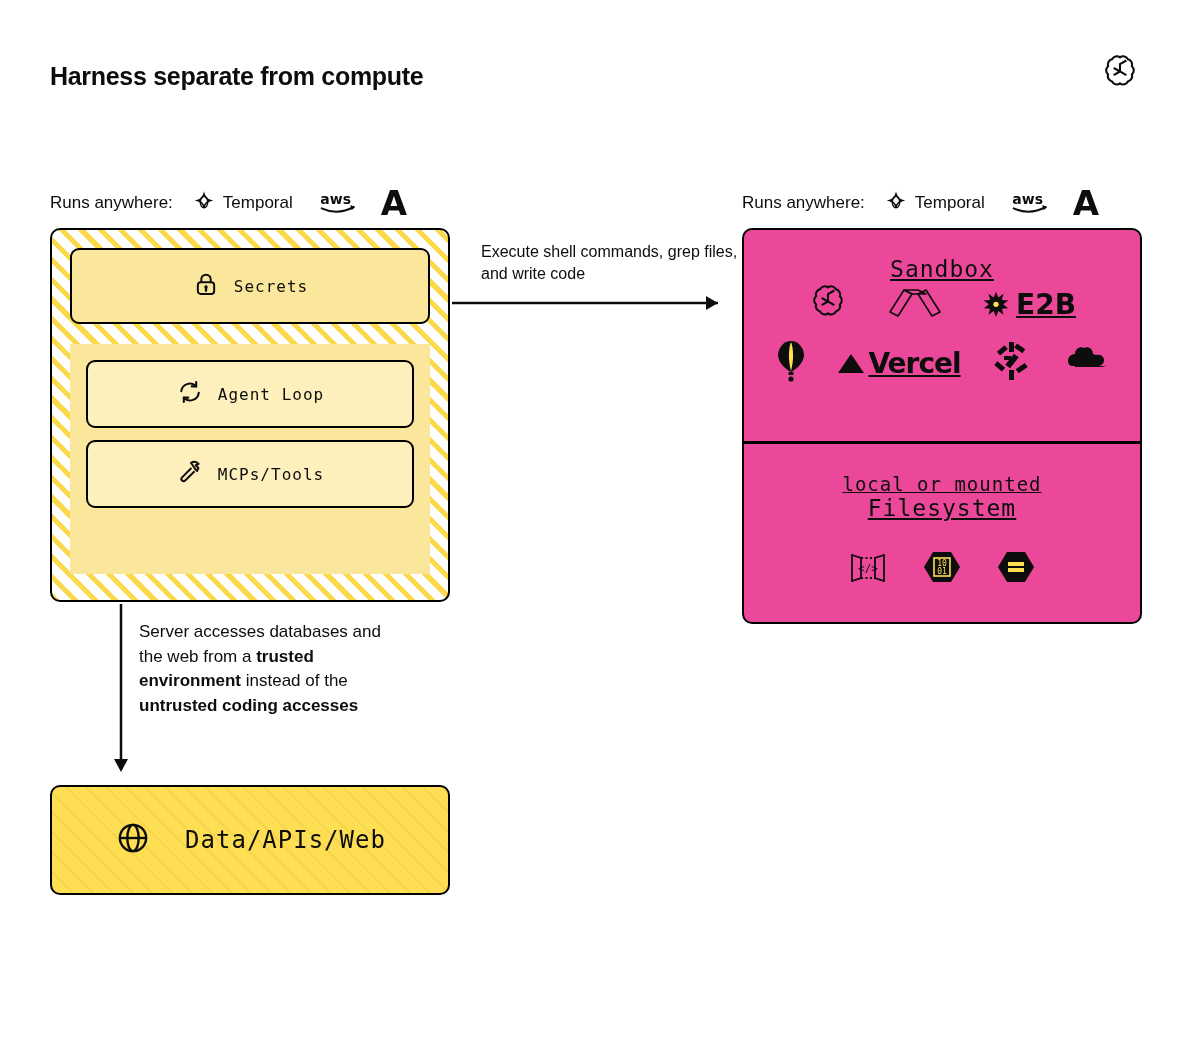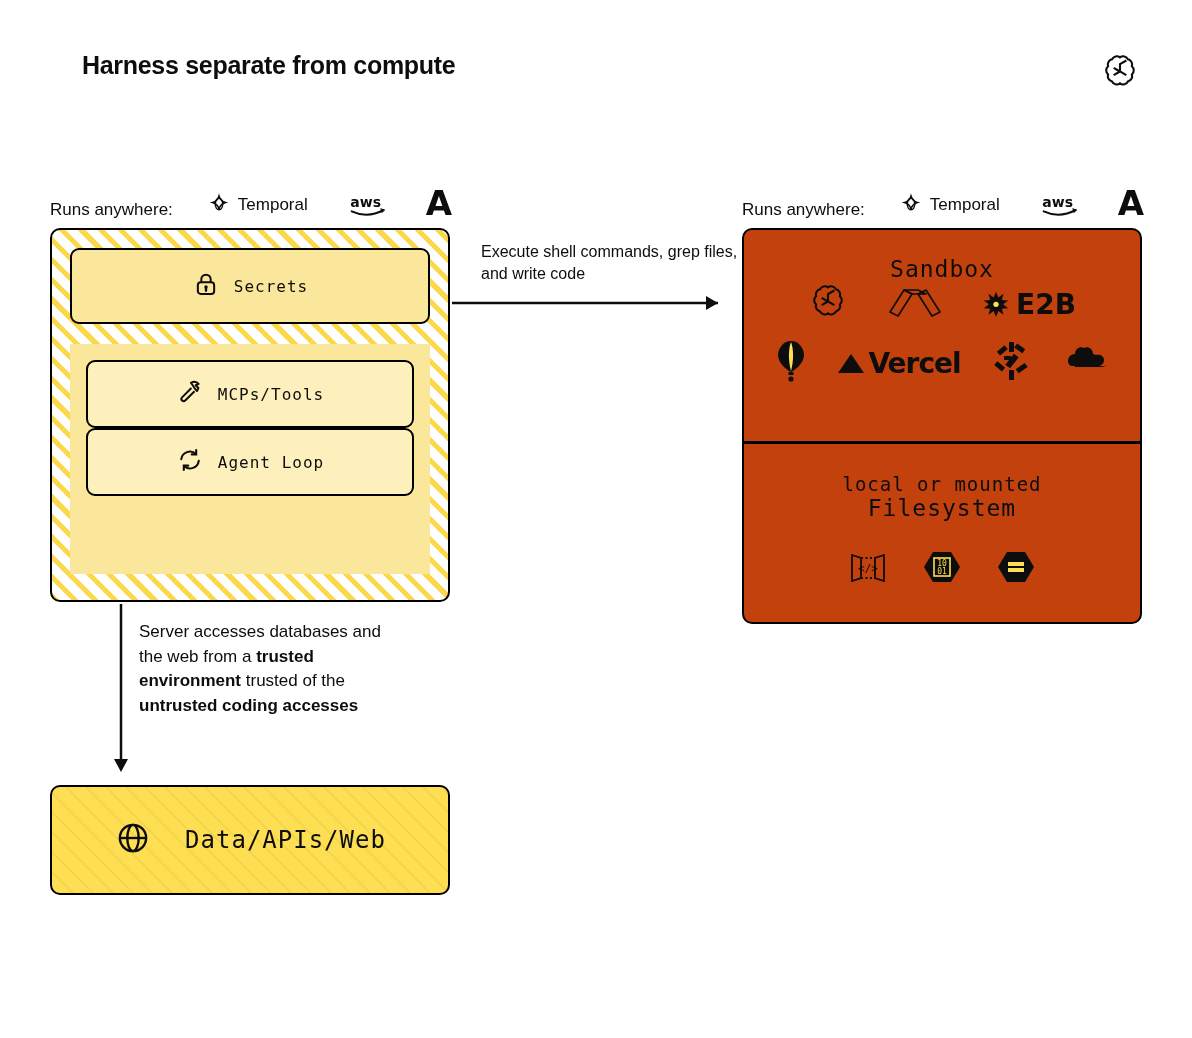--- a/index.html
+++ b/index.html
@@ -10,29 +10,29 @@
     background:#ffffff;
     font-family:"Liberation Sans", sans-serif;
     color:#0d0d0d;
     position:relative;
     overflow:hidden;
   }
   .mono { font-family:"DejaVu Sans Mono", monospace; }
 
   
   #page-title {
-    position:absolute; left:50px; top:51px;
-    font-size:25px; font-weight:bold; letter-spacing:-0.3px;margin-left:32px;
+    position:absolute; left:50px; top:62px;
+    font-size:25px; font-weight:bold; letter-spacing:-0.3px;
   }
   #openai-logo { position:absolute; left:1100px; top:52px; }
 
   
   .runs-row {
     position:absolute;
-    display:flex; align-items:flex-end; gap:27px;
+    display:flex; align-items:center; gap:12px;
     height:34px;
   }
   .runs-label { font-size:17px; margin-right:6px; }
   .brand { display:flex; align-items:center; gap:6px; }
   .brand-name { font-size:17px; }
   .brand-aws { margin-left:14px; }
   .brand-a { margin-left:10px; font-size:34px; font-weight:900; line-height:1;
              font-family:"DejaVu Sans", sans-serif; }
 
   
@@ -75,21 +75,21 @@
       repeating-linear-gradient(45deg,
         #F5D64A 0px, #F5D64A 2px,
         #FEDE52 2px, #FEDE52 14px);
     display:flex; align-items:center; justify-content:center; gap:33px;
   }
 
   
   #right-container {
     position:absolute; left:742px; top:228px; width:400px; height:396px;
     border:2.5px solid #000; border-radius:10px;
-    background:#c2410c; overflow:hidden;
+    background:#ec4899; overflow:hidden;text-decoration:underline;
   }
   #sandbox-section { height:214px; border-bottom:3px solid #000;
                      padding-top:26px; }
   #sandbox-title { text-align:center; font-size:23px; letter-spacing:1px; }
   .logo-row { display:flex; align-items:center; justify-content:center;
               gap:36px; }
   #filesystem-section { padding-top:26px; }
   #filesystem-title { text-align:center; font-size:23px; letter-spacing:1px; }
   #filesystem-sub { text-align:center; font-size:19px; letter-spacing:1px;
                     margin-top:3px; }
@@ -150,55 +150,55 @@
         <path d="M8 10.5V8a4 4 0 0 1 8 0v2.5"></path>
         <circle cx="12" cy="14.6" r="1.5" fill="#0d0d0d" stroke="none"></circle>
         <path d="M12 15.5v2.2" stroke-width="2" stroke-linecap="round"></path>
       </svg>
     </span>
     <span class="card-label mono">Secrets</span>
   </div>
 
   <div id="harness-card">
 
-    <div class="sub-card" style="margin-bottom:0;">
-      <span>
-        <svg width="28" height="28" viewBox="0 0 24 24" fill="none" stroke="#0d0d0d" stroke-width="1.7" stroke-linejoin="round">
-          <path d="M12.8 4.2c2.4-1.4 5-1 6.6 0.9l-2.5 1.1 2.3 2.4-1.2 2.6c-2-1.5-2.6-4-5.2-7z"></path>
-          <path d="M13.2 8.6 5.2 16.6a1.9 1.9 0 0 0 2.7 2.7l8-8"></path>
-        </svg>
-      </span>
-      <span class="card-label mono">MCPs/Tools</span>
-    </div>
-
     <div class="sub-card">
       <span>
         <svg width="28" height="28" viewBox="0 0 24 24" fill="none" stroke="#0d0d0d" stroke-width="1.8" stroke-linecap="round">
           <path d="M4.5 11.3a7.5 7.5 0 0 1 12.6-4.4"></path>
           <path d="M19.5 12.7a7.5 7.5 0 0 1-12.6 4.4"></path>
           <path d="M17.3 3.4v3.8h-3.8"></path>
           <path d="M6.7 20.6v-3.8h3.8"></path>
         </svg>
       </span>
       <span class="card-label mono">Agent Loop</span>
+    </div>
+
+    <div class="sub-card" style="margin-bottom:0;">
+      <span>
+        <svg width="28" height="28" viewBox="0 0 24 24" fill="none" stroke="#0d0d0d" stroke-width="1.7" stroke-linejoin="round">
+          <path d="M12.8 4.2c2.4-1.4 5-1 6.6 0.9l-2.5 1.1 2.3 2.4-1.2 2.6c-2-1.5-2.6-4-5.2-7z"></path>
+          <path d="M13.2 8.6 5.2 16.6a1.9 1.9 0 0 0 2.7 2.7l8-8"></path>
+        </svg>
+      </span>
+      <span class="card-label mono">MCPs/Tools</span>
     </div>
   </div>
 </div>
 
 <svg class="edge" width="1192" height="1038">
   <line x1="452" y1="303" x2="718" y2="303" stroke="#0d0d0d" stroke-width="2.5"></line>
   <path d="M718 303 l-12 -7 v14 z" fill="#0d0d0d"></path>
   <line x1="121" y1="604" x2="121" y2="760" stroke="#0d0d0d" stroke-width="2.5"></line>
   <path d="M121 772 l-7 -13 h14 z" fill="#0d0d0d"></path>
 </svg>
 
 <div id="arrow-right-label">Execute shell commands, grep files, and write code</div>
 
 <div id="arrow-down-label">
-  <span>Server accesses databases and the web from a </span><b>trusted environment</b><span> trusted of the </span><b>untrusted coding accesses</b>
+  <span>Server accesses databases and the web from a </span><b>trusted environment</b><span> instead of the </span><b>untrusted coding accesses</b>
 </div>
 
 <div id="data-box">
   <span>
     <svg width="38" height="38" viewBox="0 0 24 24" fill="none" stroke="#0d0d0d" stroke-width="1.5">
       <circle cx="12" cy="12" r="8.3"></circle>
       <ellipse cx="12" cy="12" rx="3.6" ry="8.3"></ellipse>
       <line x1="3.7" y1="12" x2="20.3" y2="12"></line>
     </svg>
   </span>

